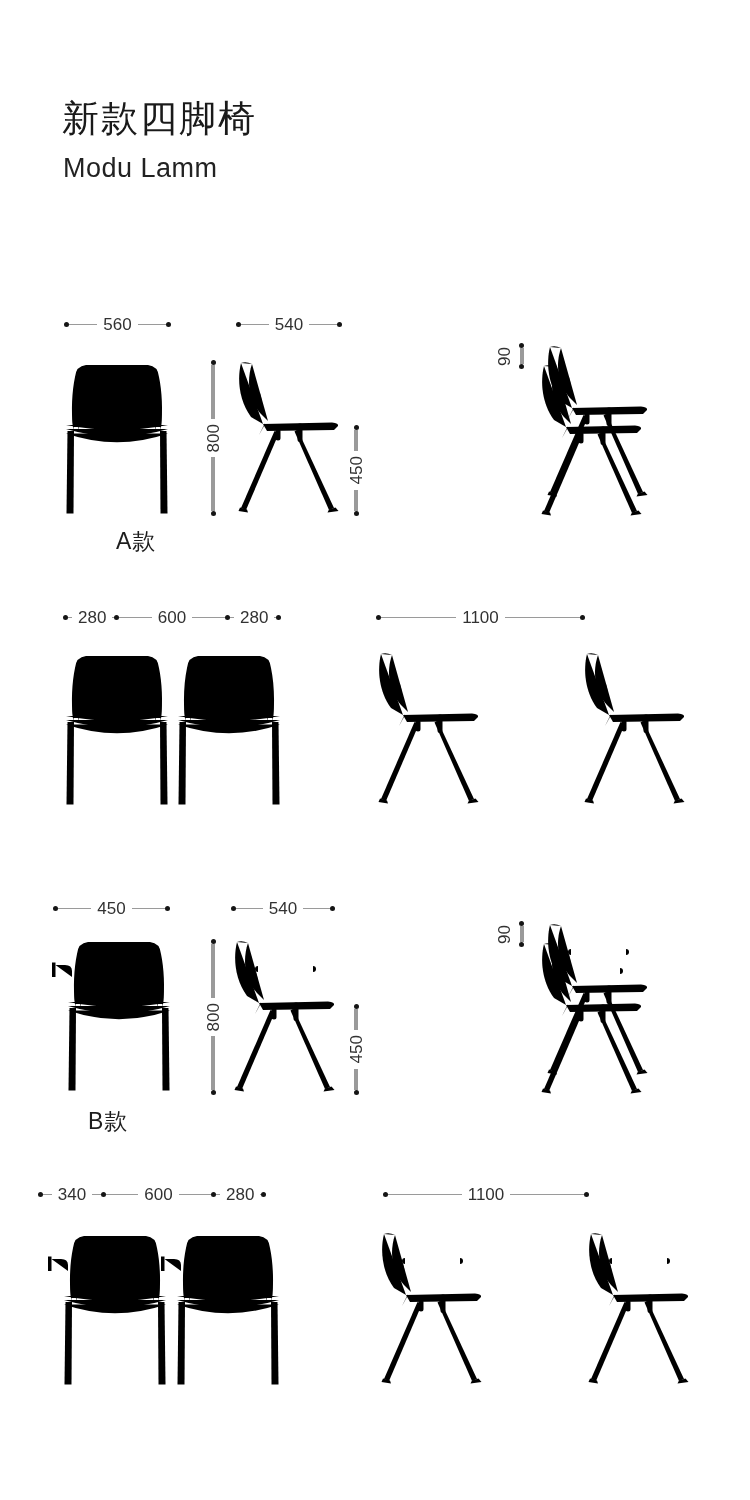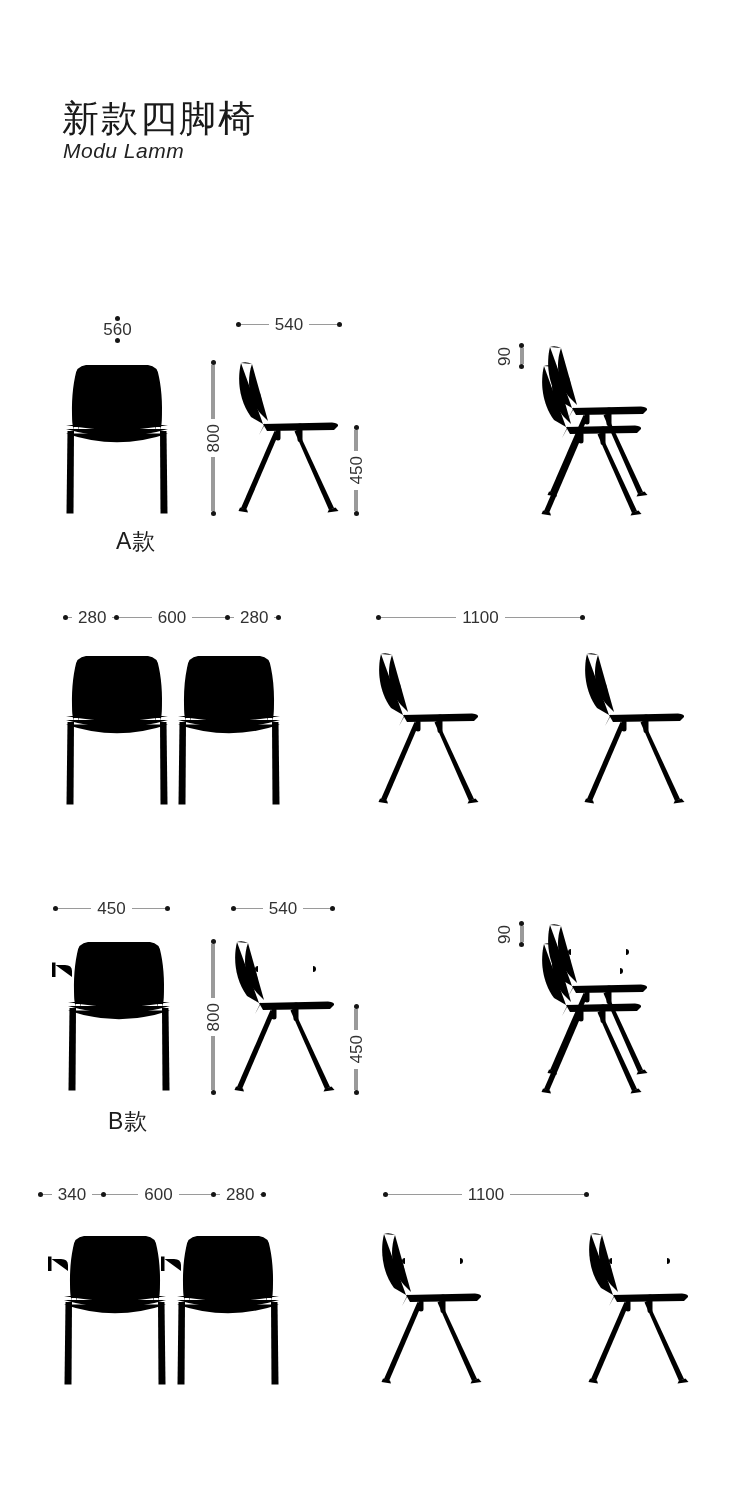--- a/index.html
+++ b/index.html
@@ -11,21 +11,21 @@
     --c-background:#ffffff;
   }
   html,body{margin:0;padding:0;}
   body{
     width:750px;height:1500px;position:relative;overflow:hidden;
     background:var(--c-background);
     font-family:"Liberation Sans","DejaVu Sans",sans-serif;
     color:var(--c-text);
   }
   .title{position:absolute;left:62px;top:99px;font-size:37px;line-height:1.1;letter-spacing:2px;color:var(--c-text);}
-  .subtitle{position:absolute;left:63px;top:139px;font-size:21px;line-height:1.1;letter-spacing:.5px;color:#222;font-style:italic;}
+  .subtitle{position:absolute;left:63px;top:154px;font-size:27px;line-height:1.1;letter-spacing:.5px;color:#222;}
   .stylelabel{position:absolute;font-size:23px;line-height:1;letter-spacing:1px;color:#1d1d1d;}
 
   .fig{position:absolute;color:var(--c-line);}
 
   .hdim{position:absolute;display:flex;align-items:center;height:16px;font-size:17px;color:var(--c-dim_text);}
   .seg{display:flex;align-items:center;flex:none;height:16px;}
   .dot{width:5px;height:5px;border-radius:50%;background:var(--c-dot);flex:none;}
   .ln{flex:1 1 auto;height:1px;background:var(--c-dim_line);min-width:4px;}
   .val{padding:0 6px;line-height:1;white-space:nowrap;}
 
@@ -94,21 +94,21 @@
         <path d="M41,32 L48.5,62.5"></path>
       <path d="M71,32 L64,63"></path>
         <path d="M67,32 L60.5,62.5"></path>
     </g>
   </defs>
 </svg>
 
 <div class="title">新款四脚椅</div>
 <div class="subtitle">Modu Lamm</div>
 
-<div class="hdim" style="left:64px;top:316px;width:107px;flex-direction:column;">
+<div class="hdim" style="left:64px;top:316px;width:107px;">
   <span class="dot"></span>
     <span class="ln"></span>
   <span class="val">560</span>
   <span class="ln"></span>
     <span class="dot"></span>
 </div>
 <div class="hdim" style="left:236px;top:316px;width:106px;">
   <span class="dot"></span>
     <span class="ln"></span>
   <span class="val">540</span>
@@ -242,21 +242,21 @@
       <span class="ln"></span>
       <span class="dot"></span>
     </span>
 </div>
 
 <svg class="fig" style="left:538px;top:923px;" width="118" height="172" viewBox="0 0 118 172">
   <use href="#g-side-arm" transform="translate(2,19)"></use>
   <use href="#g-side-arm" transform="translate(8,0)"></use>
 </svg>
 
-<div class="stylelabel" style="left:108px;top:1110px;">B款</div>
+<div class="stylelabel" style="left:88px;top:1110px;">B款</div>
 
 <div class="hdim" style="left:38px;top:1186px;width:228px;">
   <span class="dot"></span>
   <span class="seg" style="width:58px;">
       <span class="ln"></span>
       <span class="val">340</span>
       <span class="ln"></span>
     </span>
   <span class="dot"></span>
   <span class="seg" style="width:105px;">

